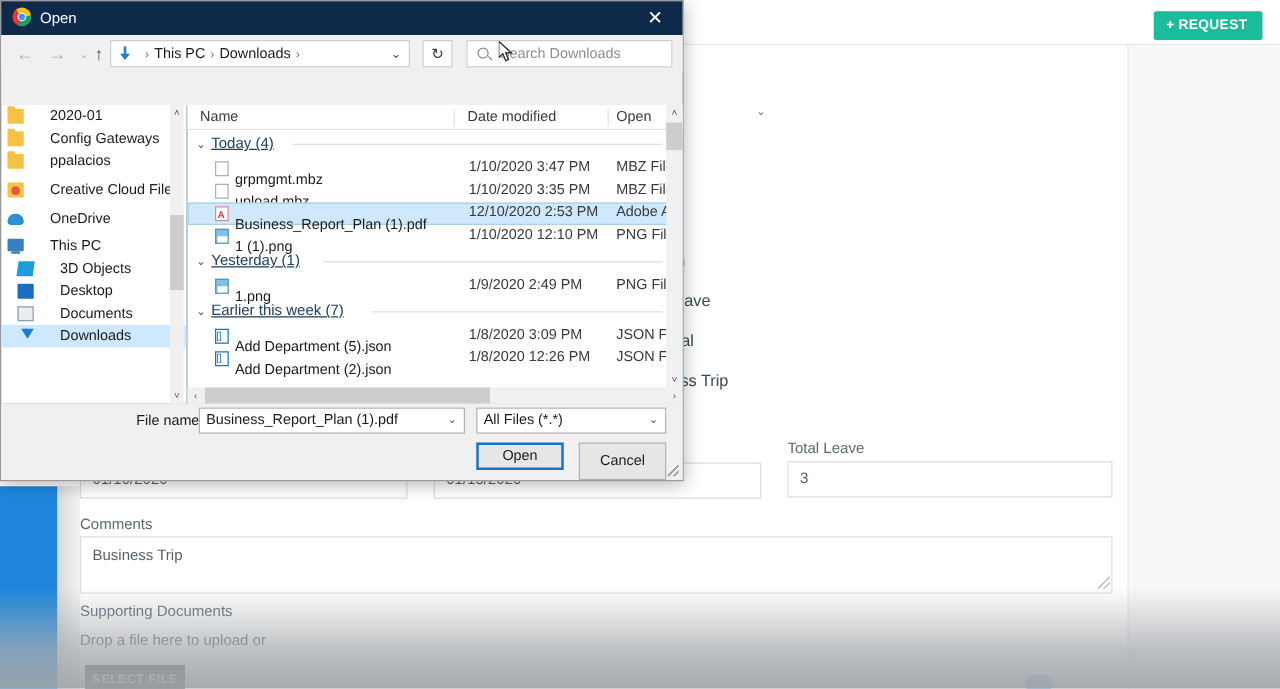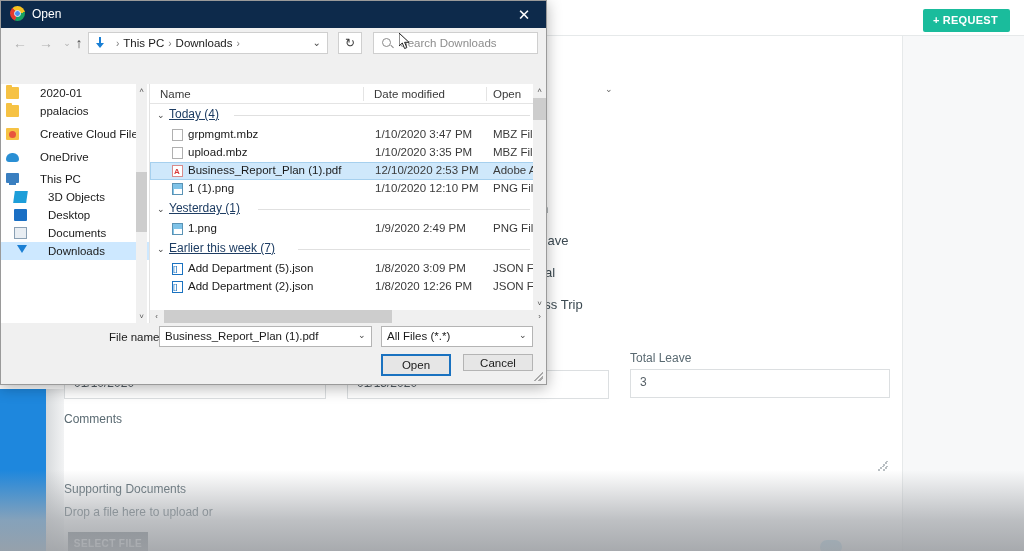--- a/index.html
+++ b/index.html
@@ -177,21 +177,21 @@
   .ch-sort { position:absolute; left:231px; top:-4px; color:#666; font-size:9px; }
 
   .grp-row { position:relative; height:22px; }
   .grp-row .chev { position:absolute; left:7px; top:6px; color:#444; font-size:9px; }
   .grp-row .gtext { position:absolute; left:19px; top:3px; font-size:12px; color:#1e3d63; white-space:nowrap;text-decoration:underline;}
   .grp-row .gline { position:absolute; top:11px; height:1px; background:#e0e0e0; }
 
   .f-row { position:relative; height:18px; cursor:pointer; }
   .f-row.sel { background:#cfe8fb; outline:1px solid #a6d0ee; outline-offset:-1px; }
   .f-ico { position:absolute; left:22px; top:3px; width:11px; height:12px; }
-  .f-name { position:absolute; left:38px; top:2px; font-size:11.5px; color:#1a1a1a; white-space:nowrap; }
+  .f-name { position:absolute; left:38px; top:12px; font-size:11.5px; color:#1a1a1a; white-space:nowrap; }
   .f-date { position:absolute; left:225px; top:2px; font-size:11.5px; color:#3a3a3a; white-space:nowrap; }
   .f-type { position:absolute; left:343px; top:2px; font-size:11.5px; color:#3a3a3a; white-space:nowrap; }
 
   .ico-generic { background:#fff; border:1px solid #b0b0b0; }
   .ico-pdf { background:#fff; border:1px solid #d98b8b; }
   .ico-pdf::after { content:"A"; position:absolute; left:1px; top:0px; font-size:8px; color:#d83b3b; font-weight:bold; line-height:11px;}
   .ico-png { background:#7fc3e8; border:1px solid #5a93b5; }
   .ico-png::after { content:""; position:absolute; left:1px; top:5px; width:8px; height:5px; background:#fff; }
   .ico-json { background:#fff; border:1.3px solid #1a72c0; }
   .ico-json::after { content:"[]"; position:absolute; left:0px; top:-1px; font-size:8px; color:#1a72c0; line-height:11px; }
@@ -215,21 +215,21 @@
      border:1px solid #b4b4b4; font-size:11.5px; color:#1a1a1a; padding:3px 18px 3px 5px;
      font-family:"Liberation Sans", sans-serif; }
   .fn-chev { position:absolute; left:357px; top:7px; font-size:9px; color:#444; cursor:pointer; }
   .ft-input { position:absolute; left:380px; top:3px; width:152px; height:21px; background:#fff;
      border:1px solid #b4b4b4; font-size:11.5px; color:#1a1a1a; padding:3px 18px 3px 5px;
      font-family:"Liberation Sans", sans-serif; }
   .ft-chev { position:absolute; left:518px; top:7px; font-size:9px; color:#444; cursor:pointer; }
   .btn-open { position:absolute; left:380px; top:31px; width:70px; height:22px; background:#e6e6e6;
      border:2px solid #1a72c0; font-size:11.5px; color:#1a1a1a; cursor:pointer;
      font-family:"Liberation Sans", sans-serif; }
-  .btn-cancel { position:absolute; left:462px; top:31px; width:70px; height:17px; background:#e6e6e6;
+  .btn-cancel { position:absolute; left:462px; top:31px; width:70px; height:30px; background:#e6e6e6;
      border:1px solid #b4b4b4; font-size:11.5px; color:#1a1a1a; cursor:pointer;
      font-family:"Liberation Sans", sans-serif; }
   .grip { position:absolute; right:3px; bottom:3px; width:9px; height:9px;
      background:
        linear-gradient(135deg, transparent 45%, #a8a8a8 45%, #a8a8a8 58%, transparent 58%),
        linear-gradient(135deg, transparent 72%, #a8a8a8 72%, #a8a8a8 85%, transparent 85%);
   }
   .cursor-arrow { position:absolute; left:398px; top:32px; width:12px; height:17px; pointer-events:none; z-index:60; }
 </style>
 </head>
@@ -252,20 +252,21 @@
   <div class="lbl-pers">sonal</div>
   <div class="lbl-biz">iness Trip</div>
 
   <div class="field-label total-leave-label">Total Leave</div>
   <div class="bg-input total-leave-input">3</div>
 
   <div class="bg-input date1">01/10/2020</div>
   <div class="bg-input date2">01/15/2020</div>
 
   <div class="field-label comments-label">Comments</div>
+  <div class="comments-box">Business Trip</div>
   <div class="resize-grip"></div>
 
   <div class="field-label supdocs-label">Supporting Documents</div>
   <div class="field-label drop-label">Drop a file here to upload or</div>
   <button class="select-file-btn">SELECT FILE</button>
 
   <div class="blue-chip"></div>
   <div class="bottom-fade"></div>
 </div>
 
@@ -301,20 +302,21 @@
       <div class="s-ico"></div>
       <div class="s-ph">Search Downloads</div>
     </div>
   </div>
 
 
   <div class="dlg-body">
 
     <div class="nav-pane">
       <div class="np-item indent1"><span class="np-ico ico-folder"></span><span class="np-label">2020-01</span></div>
+      <div class="np-item indent1"><span class="np-ico ico-folder"></span><span class="np-label">Config Gateways</span></div>
       <div class="np-item indent1"><span class="np-ico ico-folder"></span><span class="np-label">ppalacios</span></div>
       <div style="height:5px"></div>
       <div class="np-item indent1"><span class="np-ico ico-cc"></span><span class="np-label">Creative Cloud Files</span></div>
       <div style="height:5px"></div>
       <div class="np-item indent1"><span class="np-ico ico-onedrive"></span><span class="np-label">OneDrive</span></div>
       <div style="height:4px"></div>
       <div class="np-item indent1"><span class="np-ico ico-pc"></span><span class="np-label">This PC</span></div>
       <div class="np-item indent2"><span class="np-ico ico-3d"></span><span class="np-label">3D Objects</span></div>
       <div class="np-item indent2"><span class="np-ico ico-desktop"></span><span class="np-label">Desktop</span></div>
       <div class="np-item indent2"><span class="np-ico ico-docs"></span><span class="np-label">Documents</span></div>

